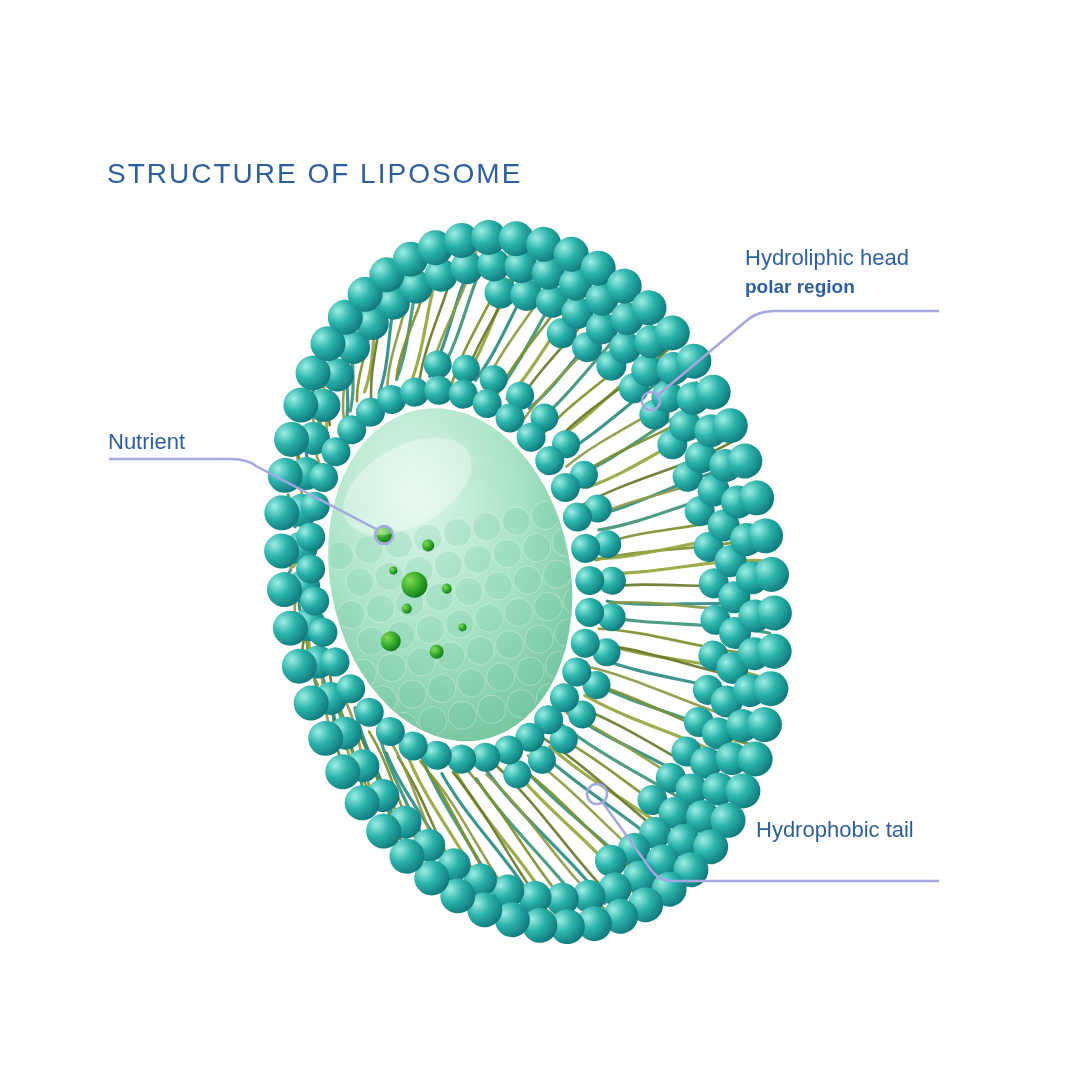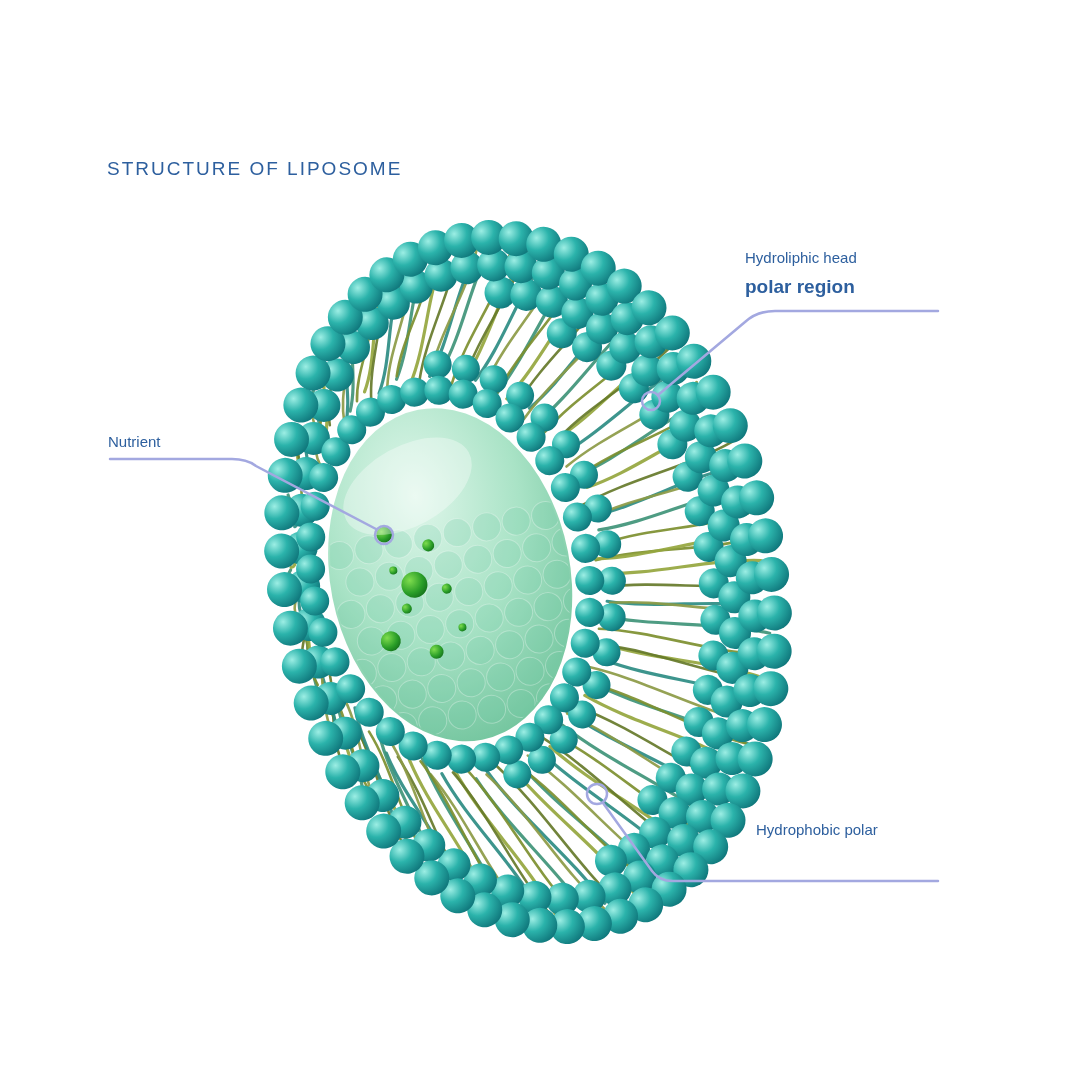--- a/index.html
+++ b/index.html
@@ -2,25 +2,25 @@
 <html style="--text: #2d5f9e; --leader-line: #a3a8e0; --membrane-teal: #1ba8a4; --membrane-teal-dark: #0a6b72; --tail-olive: #84953a; --core-green: #5cc08f; --nutrient-green: #1d8f2a; --background: #ffffff;"><head>
 <meta charset="utf-8">
 <style>
   html,body{margin:0;padding:0;background:#fff;}
   .canvas{
     position:relative;width:1080px;height:1080px;background:var(--background,#fff);
     font-family:"Liberation Sans",sans-serif;overflow:hidden;
   }
   .title{
     position:absolute;left:107px;top:158px;margin:0;
-    font-size:19px;font-weight:400;letter-spacing:2px;
+    font-size:28px;font-weight:400;letter-spacing:2px;
     color:var(--text,#2d5f9e);
   }
   .label{position:absolute;color:var(--text,#2d5f9e);}
-  .label .main{font-size:15px;font-weight:400;line-height:28px;}
+  .label .main{font-size:22px;font-weight:400;line-height:28px;}
   .label .sub{font-size:19px;font-weight:700;line-height:24px;margin-top:3px;}
   .label-head{left:745px;top:244px;}
   .label-nutrient{left:108px;top:428px;}
   .label-tail{left:756px;top:816px;}
   svg{position:absolute;left:0;top:0;}
   #leaders{stroke:var(--leader-line,#a4a9e2);}
 </style>
 </head>
 <body>
 
@@ -457,16 +457,16 @@
   <div class="label label-head">
     <div class="main">Hydroliphic head</div>
     <div class="sub">polar region</div>
   </div>
 
   <div class="label label-nutrient">
     <div class="main">Nutrient</div>
   </div>
 
   <div class="label label-tail">
-    <div class="main">Hydrophobic polar</div>
+    <div class="main">Hydrophobic tail</div>
   </div>
 
 </div>
 
 </body></html>

